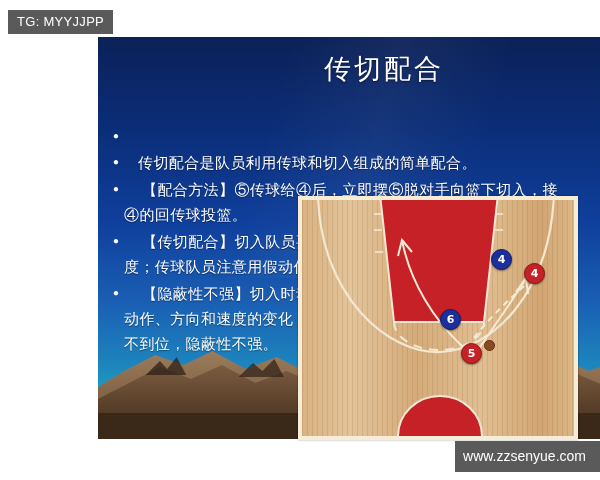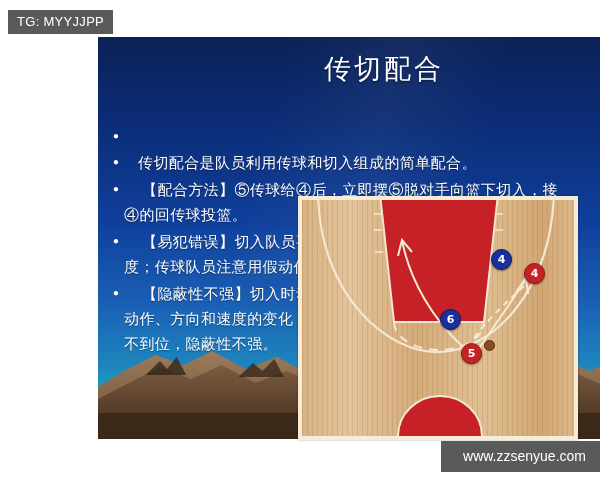--- a/index.html
+++ b/index.html
@@ -127,21 +127,21 @@
   .ball{
     position:absolute;width:9px;height:9px;border-radius:50%;
     background:#8c4a22;border:1px solid #5d2f12;z-index:7;
   }
 
   
   #site-watermark{
     position:absolute;right:0px;bottom:8px;
     background:#5a5a5a;color:#ffffff;
     font-size:14px;
-    padding:7px 14px 8px 22px;
+    padding:7px 14px 8px 8px;
     z-index:50;
     white-space:nowrap;
     font-family:"Liberation Sans","DejaVu Sans",sans-serif;
     text-align:center;
   }
 </style>
 </head>
 <body>
 
 <div id="tg-watermark">TG: MYYJJPP</div>
@@ -186,21 +186,21 @@
       <span class="bullet-text lead">传切配合是队员利用传球和切入组成的简单配合。</span>
     </div>
 
     <div class="bullet-row">
       <span class="bullet-dot">•</span>
       <span class="bullet-text indent"><b>【配合方法】</b><span>⑤传球给④后，立即摆⑤脱对手向篮下切入，接④的回传球投篮。</span></span>
     </div>
 
     <div class="bullet-row">
       <span class="bullet-dot">•</span>
-      <span class="bullet-text indent"><b>【易犯错误】</b><span>切入队员要掌握好切入时机，利用好假动作和速度；传球队员注意用假动作吸引牵制对手。</span></span>
+      <span class="bullet-text indent"><b>【传切配合】</b><span>切入队员要掌握好切入时机，利用好假动作和速度；传球队员注意用假动作吸引牵制对手。</span></span>
     </div>
 
     <div class="bullet-row">
       <span class="bullet-dot">•</span>
       <span class="bullet-text indent"><b>【隐蔽性不强】</b><span>切入时动作的突然性不够，切入时没有明显的动作、方向和速度的变化，持球队员给切入队员的传球不及时、不到位，隐蔽性不强。</span></span>
     </div>
 
   </div>
 </div>
 

